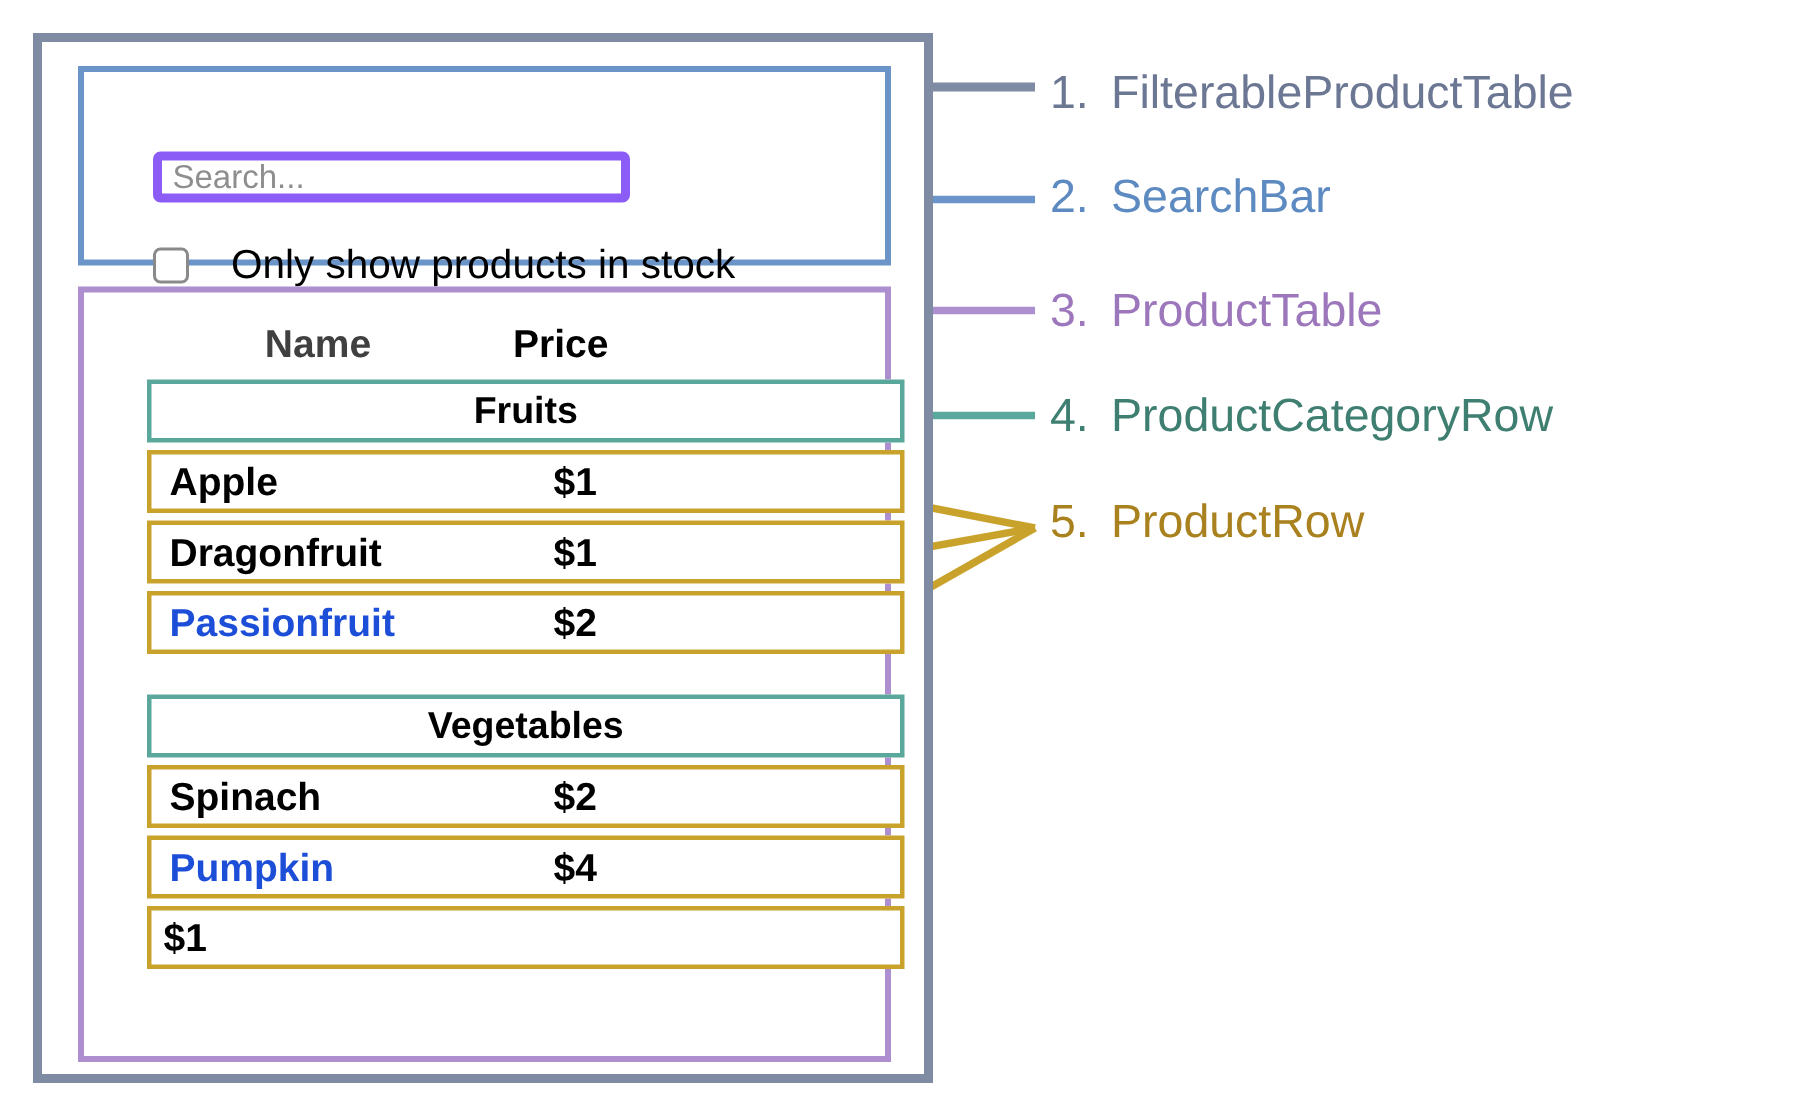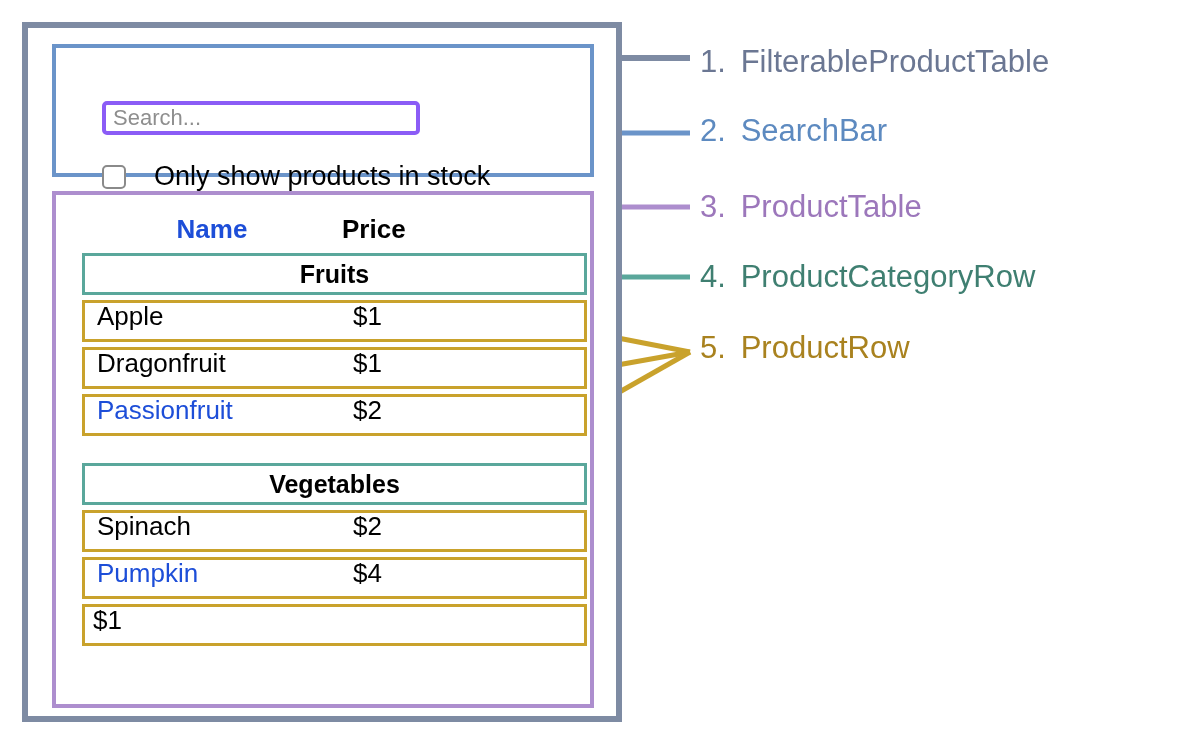--- a/index.html
+++ b/index.html
@@ -46,21 +46,21 @@
     border: 4px solid #6b94c9;
     background: #ffffff;
   }
   .search-input {
     position: absolute;
     left: 46px;
     top: 53px;
     width: 318px;
     height: 34px;
     box-sizing: border-box;
-    border: 4px solid #8b5cf6;
+    border: 6px solid #8b5cf6;
     border-radius: 5px;
     background: #ffffff;
     font-family: "Liberation Sans", sans-serif;
     font-size: 22px;
     color: #000000;
     padding: 0 7px;
     outline: none;
   }
   .search-input::placeholder {
     color: #8e8e8e;
@@ -109,33 +109,33 @@
     width: 480px;
     height: 44px;
     display: flex;
     align-items: center;
   }
   .col-name {
     width: 260px;
     text-align: center;
     font-size: 26px;
     font-weight: bold;
-    color: #1d4ed8;
+    color: #404040;
   }
   .col-price {
     width: 150px;
     text-align: left;
     font-size: 26px;
     font-weight: bold;
     color: #000000;
   }
 
   .rows-area {
     position: absolute;
-    left: 26px;
+    left: 42px;
     top: 58px;
     width: 505px;
   }
 
   .category-row {
     box-sizing: border-box;
     width: 505px;
     height: 42px;
     border: 3px solid #5aa79b;
     background: #ffffff;
@@ -151,21 +151,23 @@
     line-height: 1;
   }
 
   .product-row {
     box-sizing: border-box;
     width: 505px;
     height: 42px;
     border: 3px solid #c9a22c;
     background: #ffffff;
     display: flex;
+    align-items: center;
     margin-bottom: 5px;
+    font-weight: bold;
   }
   .product-row .cell-name {
     width: 260px;
     padding-left: 12px;
     box-sizing: border-box;
     font-size: 26px;
     color: #000000;
     line-height: 1;
   }
   .product-row .cell-name.out-of-stock {

